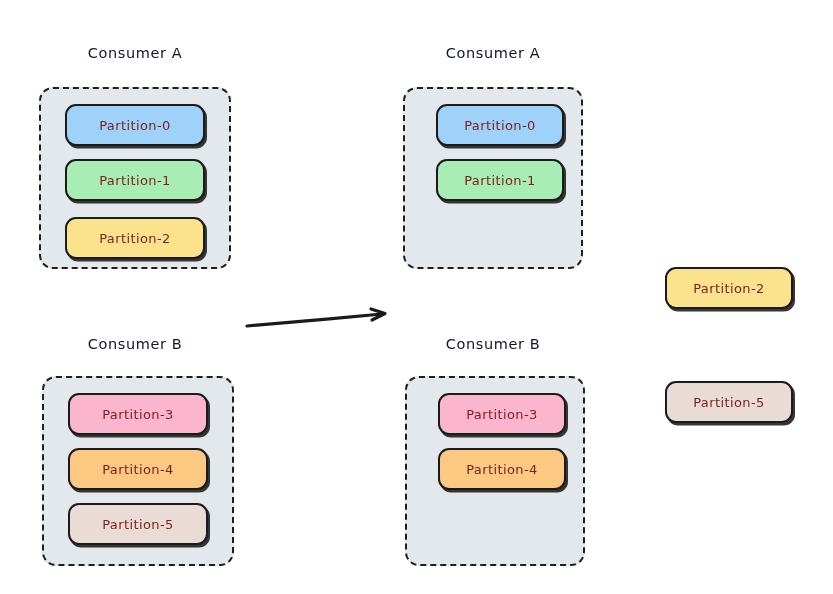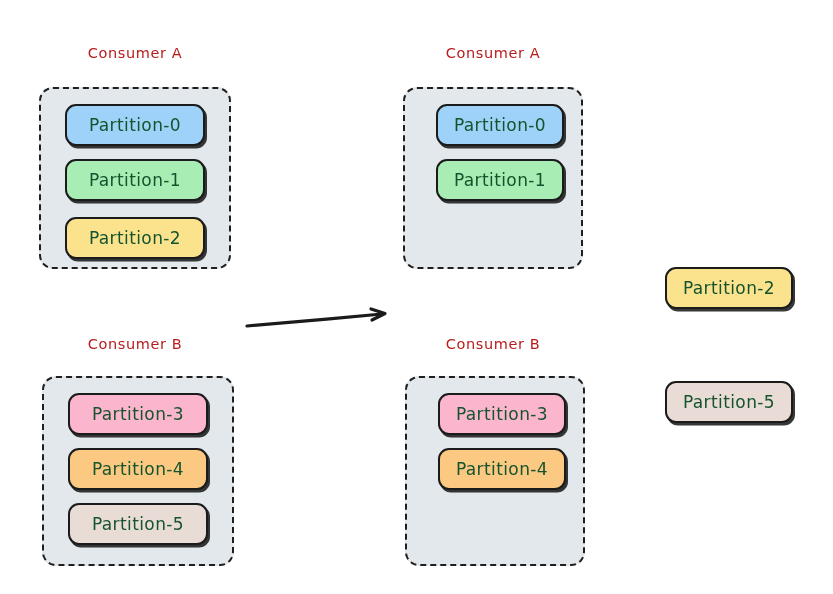--- a/index.html
+++ b/index.html
@@ -24,37 +24,37 @@
     position: absolute;
     background: #e3e8ec;
     border: 2px dashed #1f1f1f;
     border-radius: 14px;
     box-sizing: border-box;
   }
   .group-title {
     position: absolute;
     text-align: center;
     font-size: 14.5px;
-    color: #b91c1c;
+    color: #0f172a;
     letter-spacing: 0.6px;
     white-space: nowrap;
   }
 
   
   .chip {
     position: absolute;
     box-sizing: border-box;
     border: 2.2px solid #1b1b1b;
     border-radius: 11px;
     box-shadow: 2px 2.5px 0 rgba(20,20,20,0.85);
     display: flex;
     align-items: center;
     justify-content: center;
-    font-size: 17px;
-    color: #14532d;
+    font-size: 13px;
+    color: #7f1d1d;
     letter-spacing: 0.4px;
     white-space: nowrap;
   }
 
   
   .transition-label {
     position: absolute;
     font-size: 16px;
     color: #1d1d1d;
     letter-spacing: 1px;

